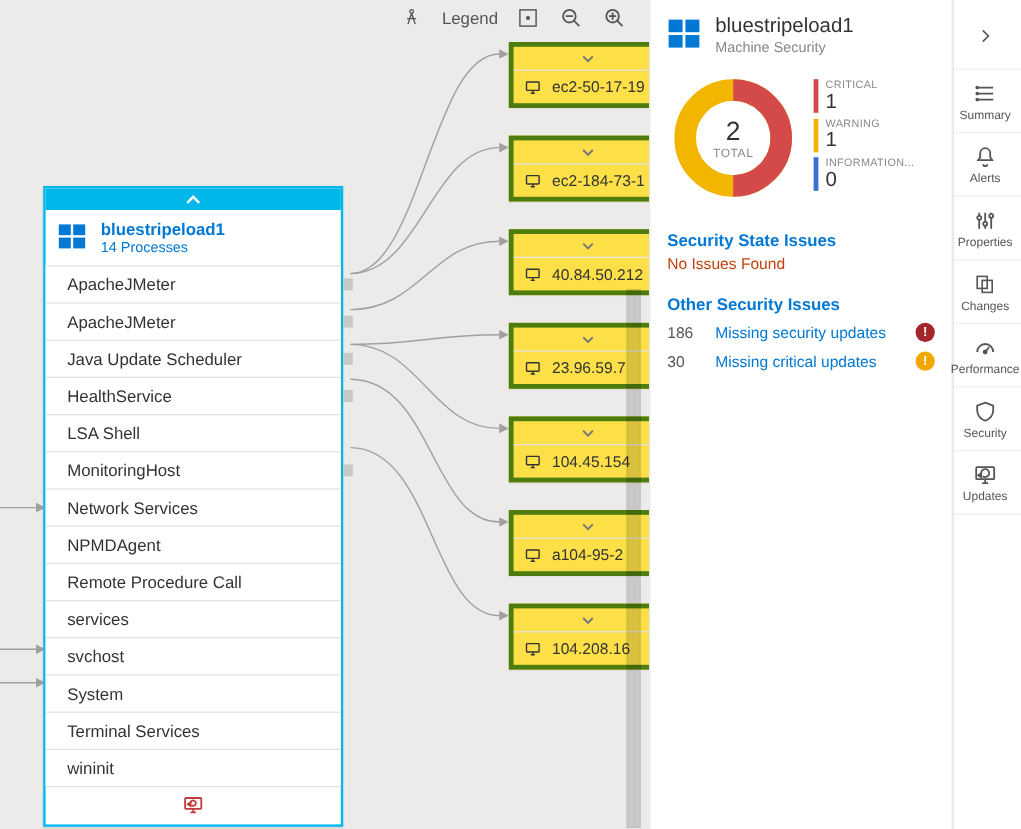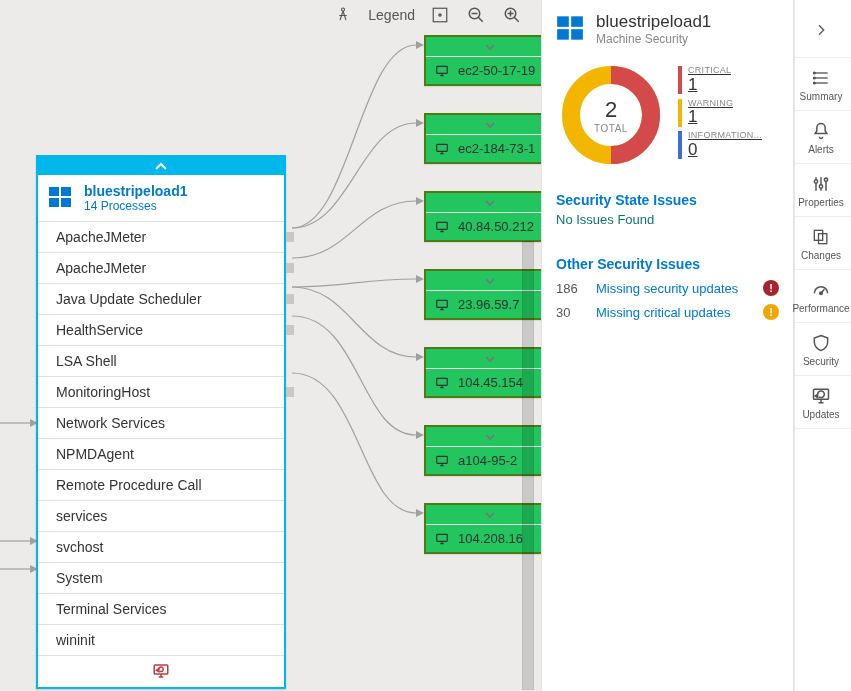--- a/index.html
+++ b/index.html
@@ -119,22 +119,22 @@
   }
   .machine-node .footer {
     border-top: 1px solid #e0e0e0;
     text-align: center;
     padding: 6px 0 4px 0;
   }
 
   
   .target-node {
     position: absolute;
-    background: #22c55e;
-    border: 2px solid #4d7c0f;
+    background: #fde047;
+    border: 4px solid #4d7c0f;
     width: 132px;
     box-shadow: 0 1px 1px rgba(0,0,0,0.08);
   }
   .target-node .thead {
     height: 20px;
     border-bottom: 1px solid #e3e3e3;
     display: flex;
     align-items: center;
     justify-content: center;
     cursor: pointer;
@@ -198,33 +198,33 @@
   }
   .donut-center {
     position: absolute;
     left: 50%; top: 50%;
     transform: translate(-50%,-50%);
     text-align: center;
   }
   .donut-center .big { font-size: 22px; color: #333; }
   .donut-center .small { font-size: 10px; color: #888; letter-spacing: 0.5px; }
   .kpis { display: flex; flex-direction: column; gap: 4px; padding-top: 6px; }
-  .kpi { display: flex; gap: 6px; text-decoration: underline; }
+  .kpi { display: flex; gap: 6px; }
   .kpi .bar { width: 4px; height: 28px; flex-shrink: 0; }
   .kpi .ktexts { display: flex; flex-direction: column; line-height: 1.1; }
   .kpi .klabel { font-size: 9px; color: #888; letter-spacing: 0.3px; white-space: nowrap; overflow: hidden; text-overflow: ellipsis; max-width: 90px;}
   .kpi .kval { font-size: 17px; color: #333; }
 
   .section-head {
     font-size: 14px; color: #0078d4; font-weight: 600;
     margin-bottom: 4px;
   }
   .section-body {
-    font-size: 13px; color: #0f766e;
-    margin-bottom: 29px;
+    font-size: 13px; color: #c2410c;
+    margin-bottom: 18px;
   }
   .issue-row {
     display: flex; align-items: center; gap: 10px;
     padding: 4px 0;
     font-size: 13px; color: #555;
   }
   .issue-row .count { width: 30px; }
   .issue-row .label { flex: 1; color: #0078d4; cursor: pointer; }
   .badge {
     width: 16px; height: 16px; border-radius: 50%;

